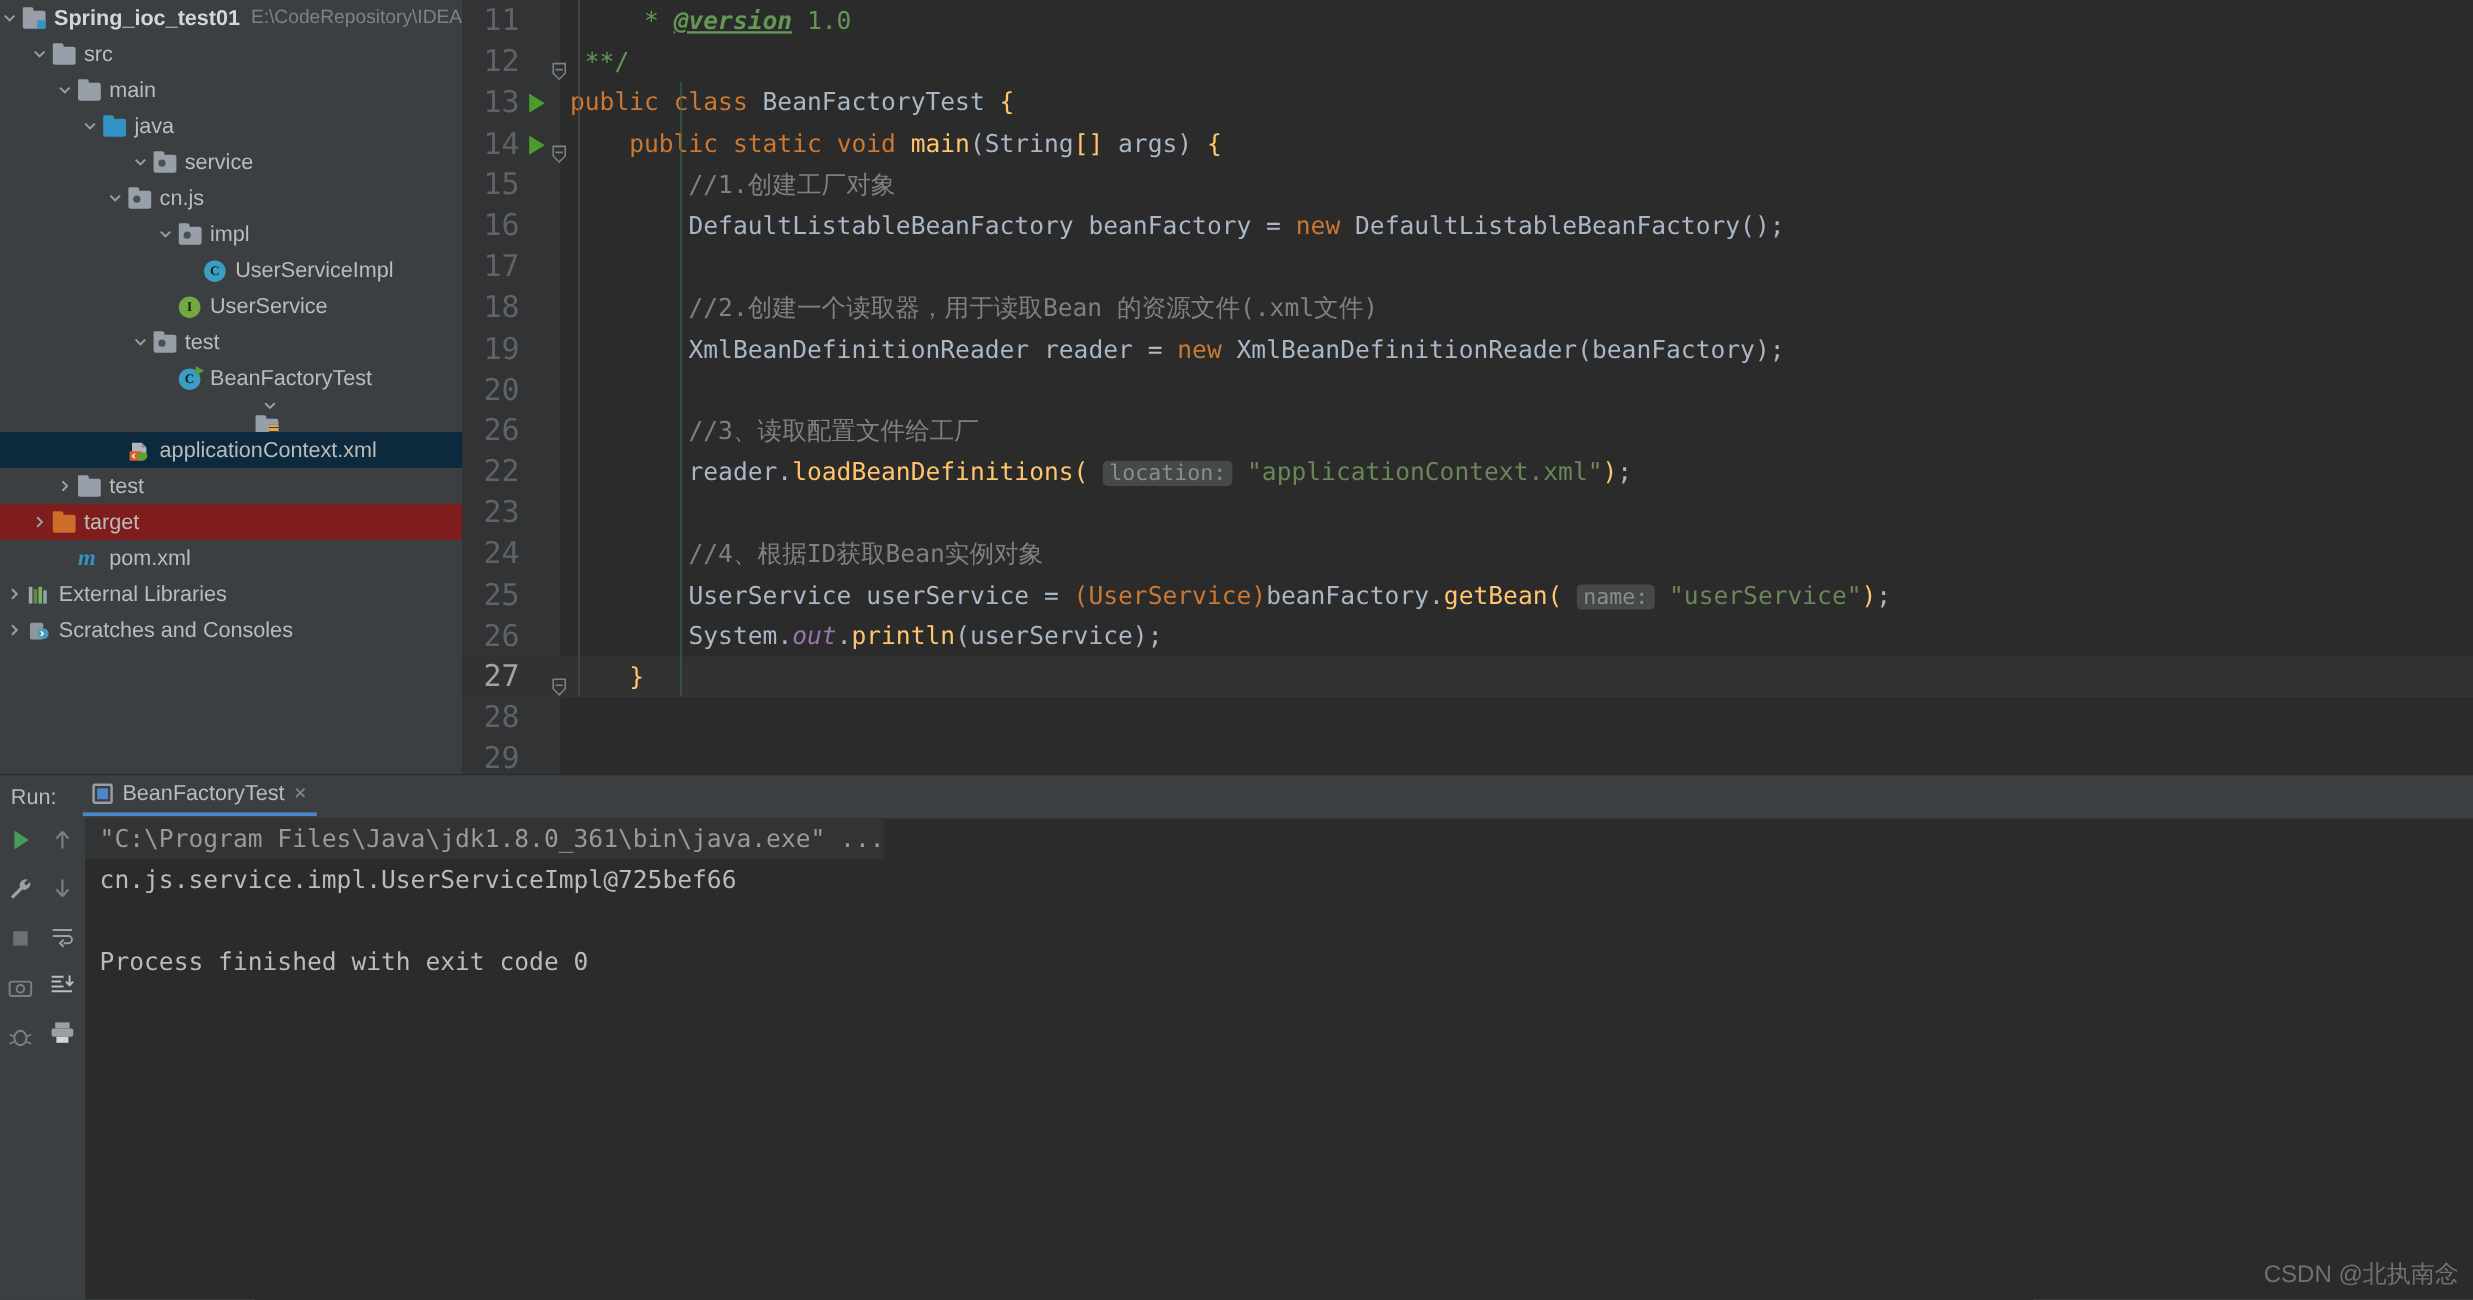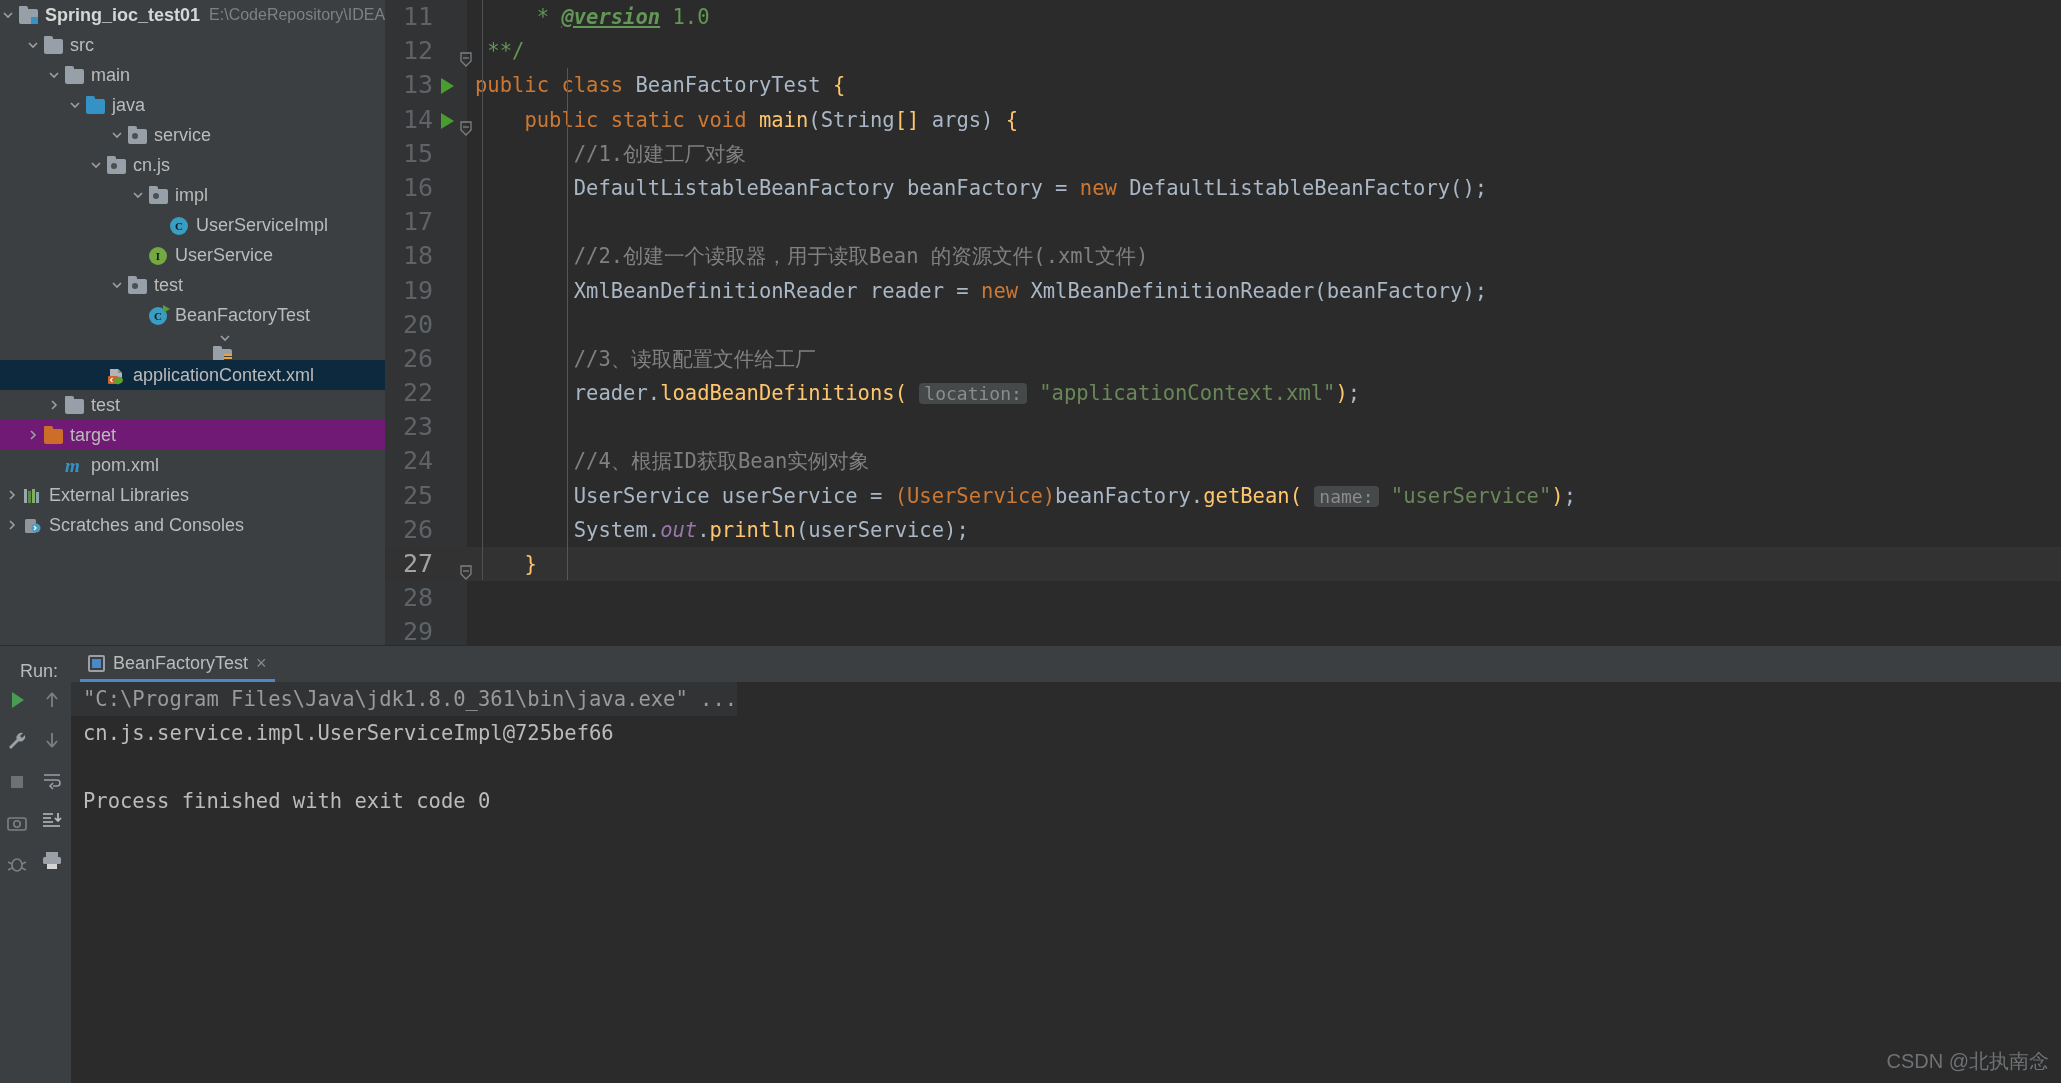--- a/index.html
+++ b/index.html
@@ -21,21 +21,21 @@
   .tree-row {
     position: relative;
     height: 30px;
     display: flex;
     align-items: center;
     white-space: nowrap;
     font-size: 18px;
     color: #a9b7c6;
   }
   .tree-row.selected { background: #0d293e; }
-  .tree-row.target-hl { background: #701a75; }
+  .tree-row.target-hl { background: #7f1d1d; }
   .tree-row .chev {
     width: 16px; height: 16px;
     margin-right: 3px;
     flex: none;
     position: relative;
     color: #8d9196;
   }
   .chev svg { display: block; }
   .tree-row .ico {
     width: 19px; height: 19px;
@@ -171,22 +171,22 @@
 
   
   #run-panel {
     position: absolute; left: 0; top: 645px;
     width: 2061px; height: 438px;
     background: #3c3f41;
     border-top: 1px solid #2b2b2b;
   }
   #run-tabbar {
     position: relative; height: 36px;
-    display: flex; align-items: flex-end;
-    padding-left: 20px;
+    display: flex; align-items: center;
+    padding-left: 9px;
   }
   #run-label { color: #bbbbbb; font-size: 18px; margin-right: 22px; }
   .run-tab {
     display: flex; align-items: center; gap: 8px;
     padding: 3px 8px 5px 8px;
     border-bottom: 3px solid #4a88c7;
     color: #bbbbbb; font-size: 18px;
   }
   .run-tab-ico {
     width: 17px; height: 17px;

